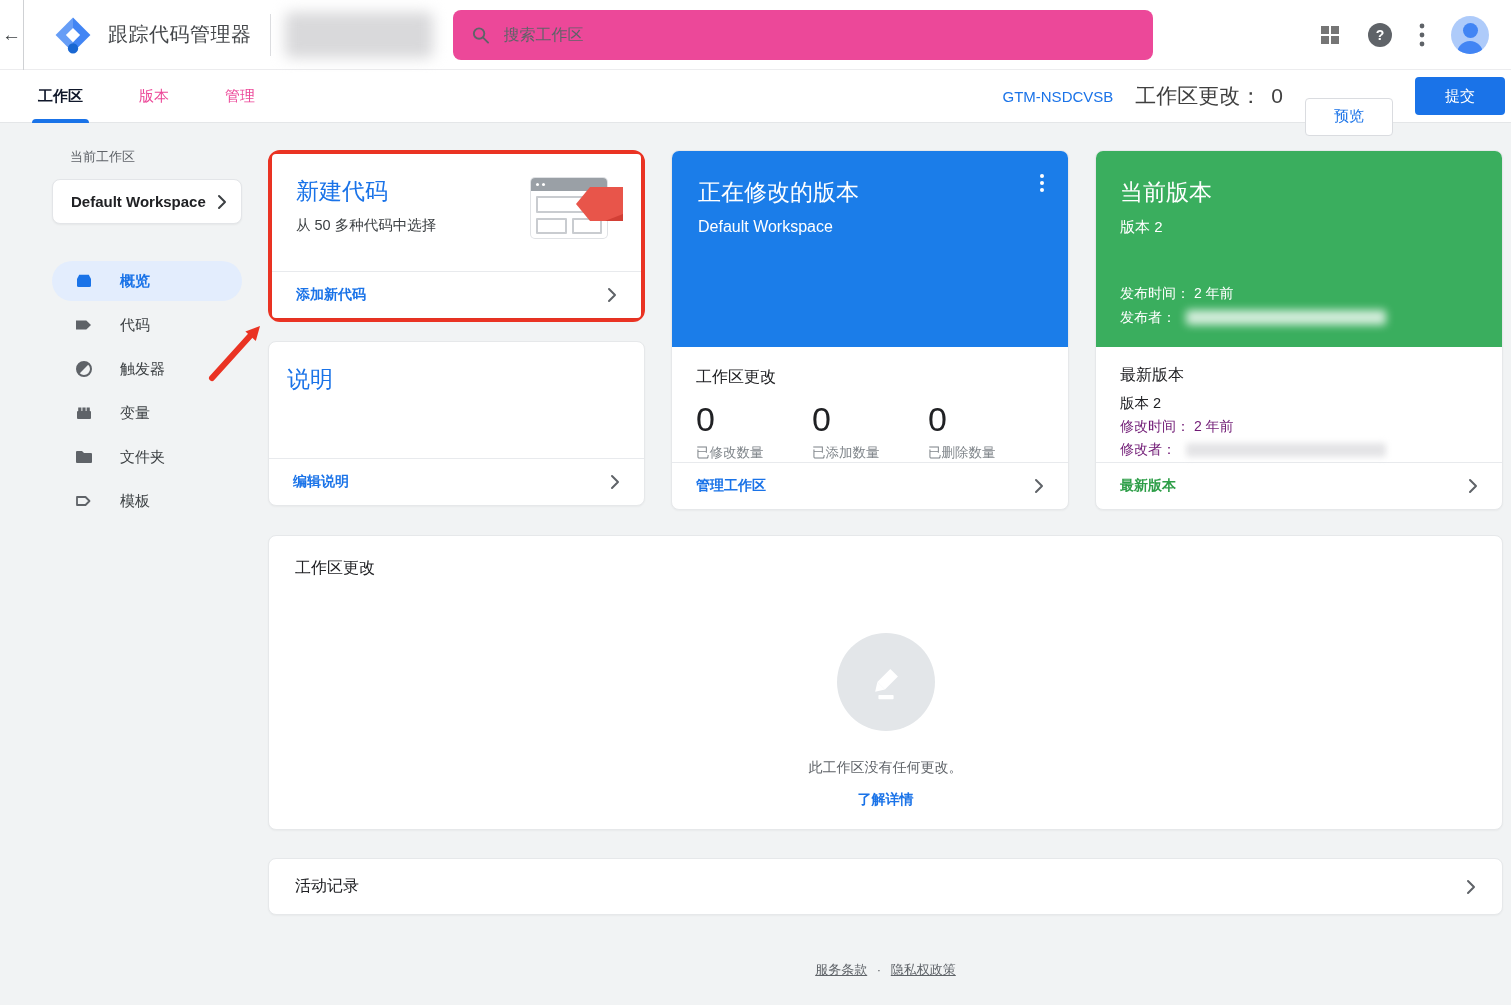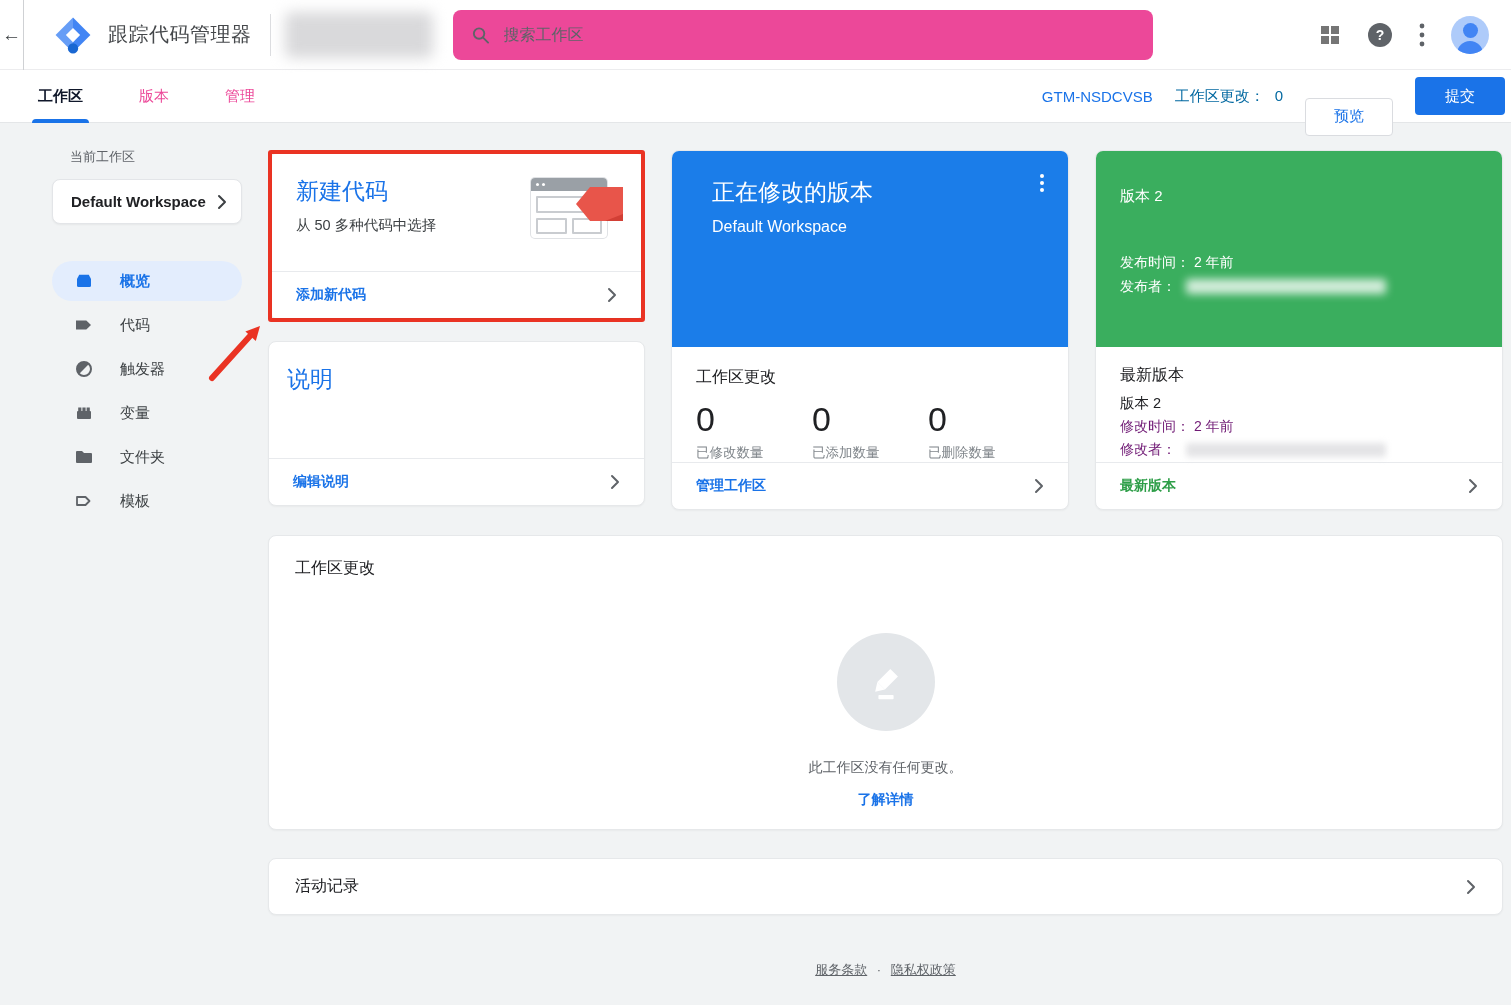--- a/index.html
+++ b/index.html
@@ -24,21 +24,21 @@
   .avatar { width:38px; height:38px; border-radius:50%; background:#aecbfa; overflow:hidden; position:relative; cursor:pointer; }
   .avatar .head { position:absolute; width:15px; height:15px; border-radius:50%; background:#4285f4; left:11.5px; top:7px; }
   .avatar .bodyp { position:absolute; width:26px; height:16px; border-radius:13px 13px 0 0; background:#4285f4; left:6px; top:25px; }
   
   .tabbar { height:53px; background:#fff; display:flex; align-items:center; border-bottom:1px solid #e4e6e8; padding-left:10px; }
   .tab { position:relative; height:53px; display:flex; align-items:center; padding:0 28px; font-size:15px; color:#ec4899; cursor:pointer; }
   .tab.active { color:#0f172a; font-weight:bold; }
   .tab.active::after { content:""; position:absolute; left:22px; right:22px; bottom:0; height:4px; background:#1a73e8; border-radius:4px 4px 0 0; }
   .tab-right { margin-left:auto; display:flex; align-items:center; gap:22px; padding-right:6px; }
   .container-id { font-size:15px; color:#1a73e8; cursor:pointer; }
-  .ws-changes { font-size:15px; color:#0369a1; }
+  .ws-changes { font-size:21px; color:#404040; }
   .ws-changes .cnt { margin-left:10px; }
   .btn { height:38px; border-radius:4px; font-size:15px; display:flex; align-items:center; justify-content:center; cursor:pointer; font-family:inherit; }
   .btn-outline { width:88px; background:#fff; border:1px solid #dadce0; color:#1a73e8;margin-top:41px; }
   .btn-primary { width:90px; background:#1a73e8; border:none; color:#fff; }
   
   .content { display:flex; height:882px; }
   .sidebar { width:252px; flex:none; padding-top:25px;padding-left:42px; }
   .side-label { margin-left:28px; font-size:13px; color:#5f6368; }
   .ws-card { margin:13px 10px 0 10px; height:45px; background:#fff; border:1px solid #e3e5e8; border-radius:8px; box-shadow:0 1px 2px rgba(0,0,0,.05); display:flex; align-items:center; padding:0 14px 0 18px; cursor:pointer; }
   .ws-card .ws-name { font-size:15px; font-weight:bold; color:#202124; }
@@ -51,40 +51,40 @@
   .row1 { display:flex; gap:26px; }
   .col1 { width:377px; flex:none; display:flex; flex-direction:column; }
   .col2 { width:398px; flex:none; }
   .col3 { flex:1; }
   
   .card { background:#fff; border:1px solid #e6e8ea; border-radius:8px; box-shadow:0 1px 2px rgba(0,0,0,.04); overflow:hidden; }
   .card-footer { height:47px; border-top:1px solid #e8eaed; display:flex; align-items:center; padding:0 24px; cursor:pointer; }
   .card-footer .flink { font-size:14px; font-weight:bold; color:#1a73e8; }
   .card-footer .flink.green { color:#2e9e48; }
   .card-footer .chev { margin-left:auto; }
-  .annot-box { border:4px solid #ea3323; border-radius:3px; margin-bottom:19px; }
+  .annot-box { border:4px solid #ea3323; border-radius:12px; margin-bottom:19px; }
   .newtag-card { border-radius:4px; border:none; height:164px; display:flex; flex-direction:column; }
   .newtag-body { position:relative; flex:1; padding:22px 24px; }
   .card-title-blue { font-size:23px; color:#1a73e8; }
   .newtag-sub { margin-top:9px; font-size:14.5px; color:#3c4043; }
   .tagwin { position:absolute; top:22px; right:18px; width:92px; height:64px; }
   .tagwin .win { position:absolute; left:0; top:2px; width:76px; height:60px; background:#fff; border-radius:4px; box-shadow:0 0 0 1px #e0e2e5; overflow:hidden; }
   .tagwin .winbar { height:13px; background:#9aa0a6; display:flex; align-items:center; gap:3px; padding-left:5px; }
   .tagwin .dot { width:3px; height:3px; border-radius:50%; background:#fff; }
   .tagwin .blk { border:2px solid #c9ccd0; background:#fff; border-radius:1px; }
   .tagwin .winbody { padding:5px; }
   .tagwin .b1 { height:17px; margin-bottom:5px; }
   .tagwin .brow { display:flex; gap:5px; }
   .tagwin .b2 { height:16px; flex:1; }
   .tagwin .tagshape { position:absolute; right:0; top:10px; }
   .desc-card { height:165px; display:flex; flex-direction:column; }
   .desc-body { flex:1; padding:22px 18px; }
   
   .blue-card { height:360px; display:flex; flex-direction:column; }
-  .blue-head { height:196px; background:#1b7de9; color:#fff; padding:26px 40px; position:relative; }
+  .blue-head { height:196px; background:#1b7de9; color:#fff; padding:26px 26px; position:relative; }
   .big-title { font-size:23px; }
   .blue-sub { margin-top:10px; font-size:16px; }
   .kebab-v { position:absolute; top:20px; right:16px; width:20px; height:24px; cursor:pointer; display:flex; flex-direction:column; align-items:center; justify-content:center; gap:3px; }
   .kebab-v i { width:4px; height:4px; border-radius:50%; background:#fff; }
   .stats { padding:20px 24px 0; }
   .stats-title { font-size:16px; color:#202124; }
   .stats-row { display:flex; margin-top:12px; }
   .stat { width:118px; }
   .stat-val { font-size:34px; color:#202124; font-weight:400; }
   .stat-lbl { font-size:13.5px; color:#80868b; margin-top:5px; }
@@ -328,20 +328,21 @@
             <svg class="chev" width="10" height="16" viewBox="0 0 10 16">
               <polyline points="2,2 8,8 2,14" fill="none" stroke="#5f6368" stroke-width="2" stroke-linecap="round" stroke-linejoin="round"></polyline>
             </svg>
           </div>
         </div>
       </div>
 
       <div class="col3">
         <div class="card green-card">
           <div class="green-head">
+            <div class="big-title">当前版本</div>
             <div class="green-sub">版本 2</div>
             <div class="pub-block">
               <div class="pub-line">发布时间： 2 年前</div>
               <div class="pub-line">
                 <span>发布者：</span>
                 <span class="pub-blob blur-blob"></span>
               </div>
             </div>
           </div>
           <div class="latest">

